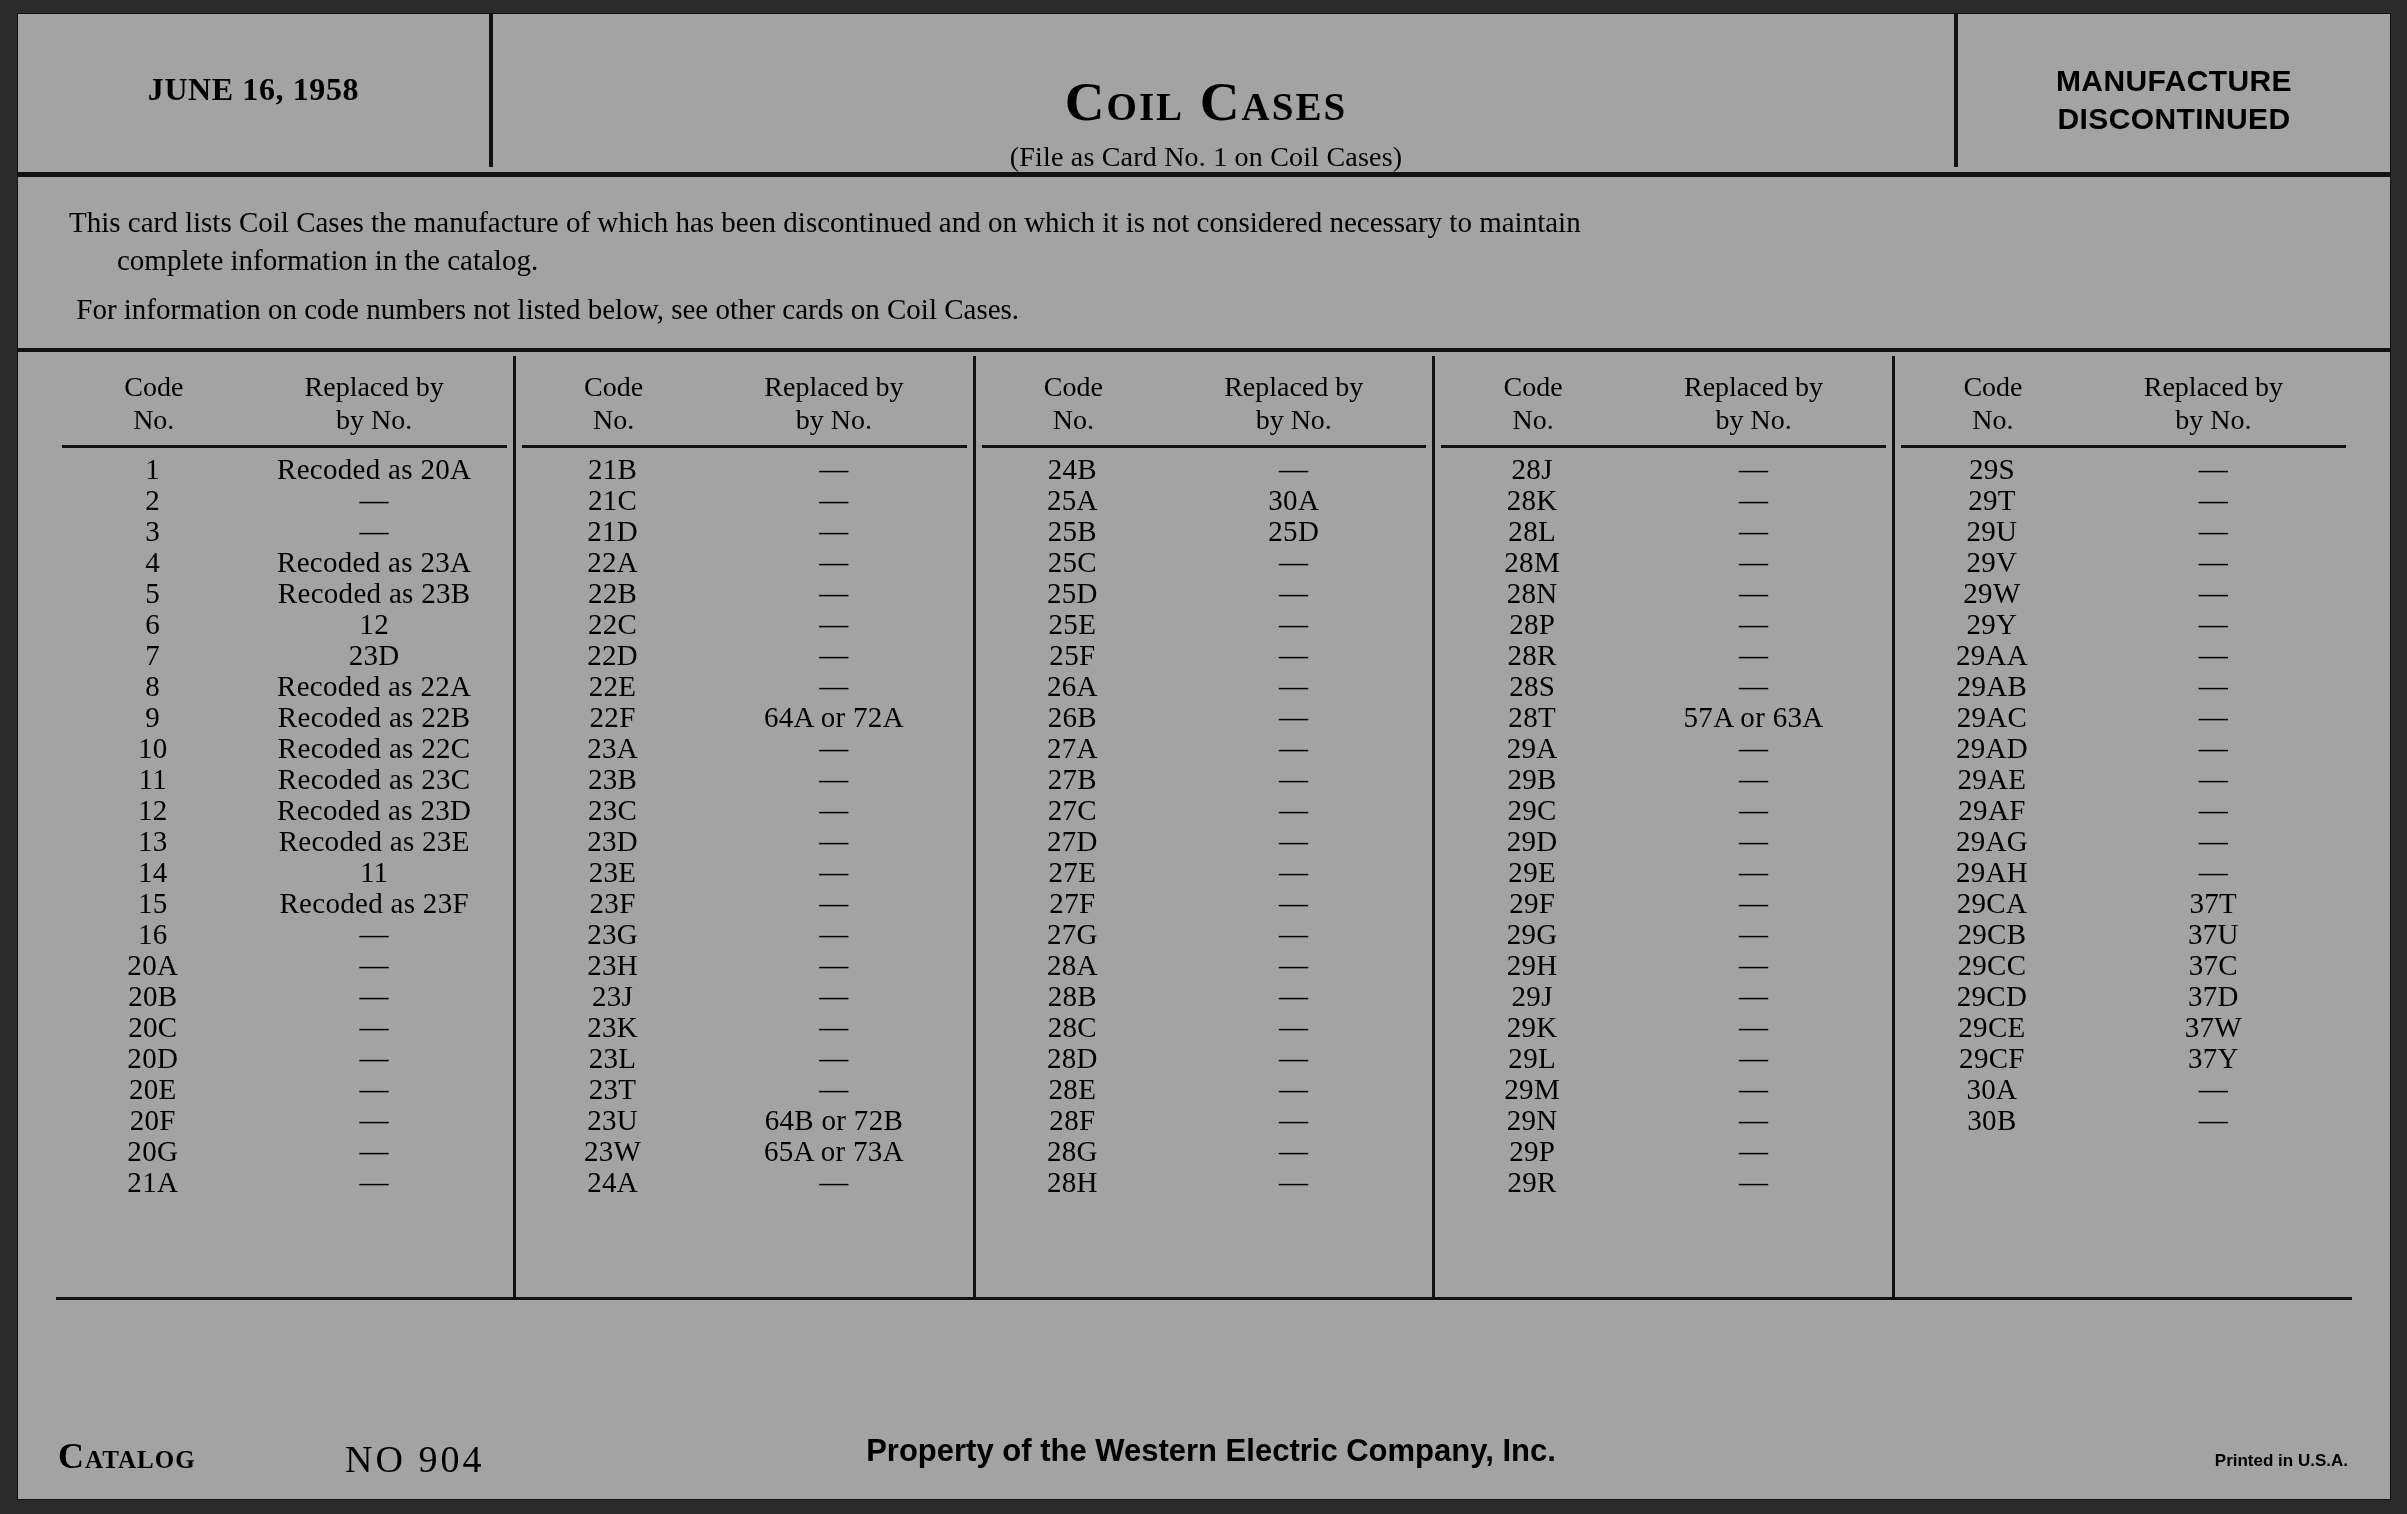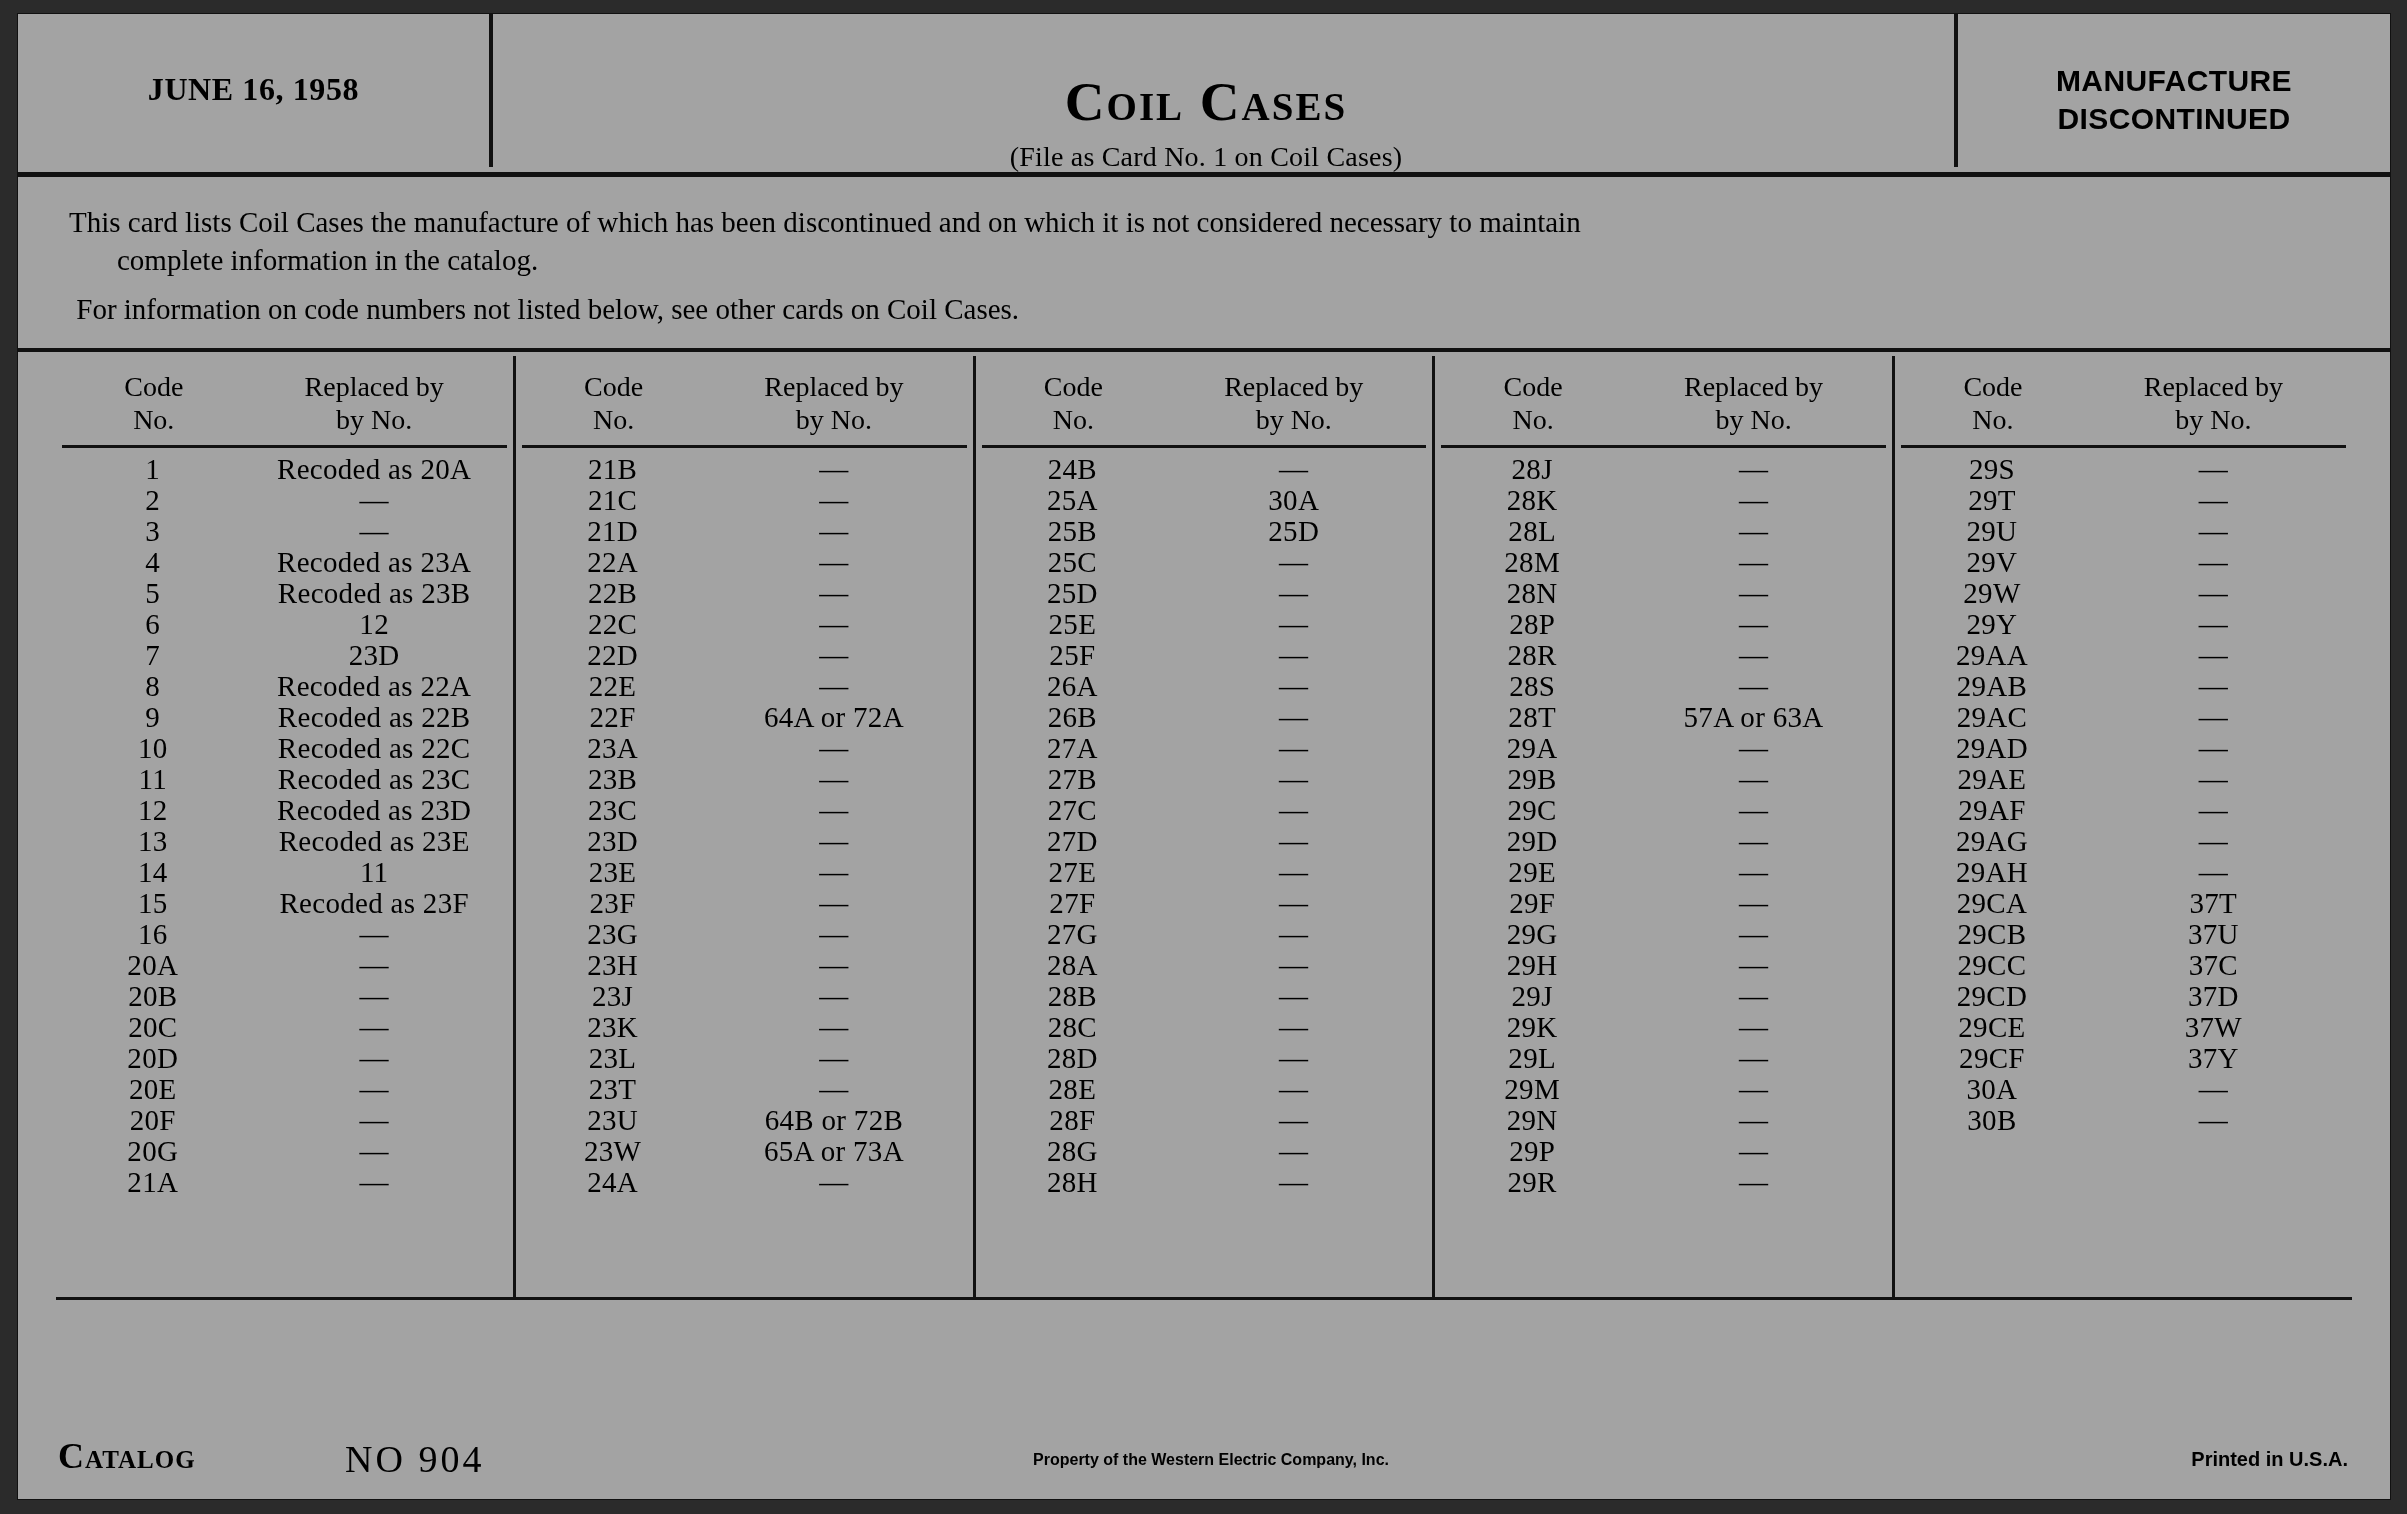--- a/index.html
+++ b/index.html
@@ -197,30 +197,30 @@
     bottom: 18px;
     font-size: 38px;
     letter-spacing: 3px;
     font-family: "Liberation Serif", serif;
   }
   .f-prop {
     position: absolute;
     left: 0; right: 0;
     bottom: 30px;
     text-align: center;
-    font-size: 16px;
+    font-size: 31px;
     font-family: "Liberation Sans", sans-serif;
     font-weight: bold;
     padding-left: 14px;
   }
   .f-printed {
     position: absolute;
     right: 42px;
     bottom: 28px;
-    font-size: 20px;
+    font-size: 17px;
     font-family: "Liberation Sans", sans-serif;
     font-weight: bold;
   }
 </style>
 </head>
 <body>
 
 <div class="card">
 
   <div class="hdr">

